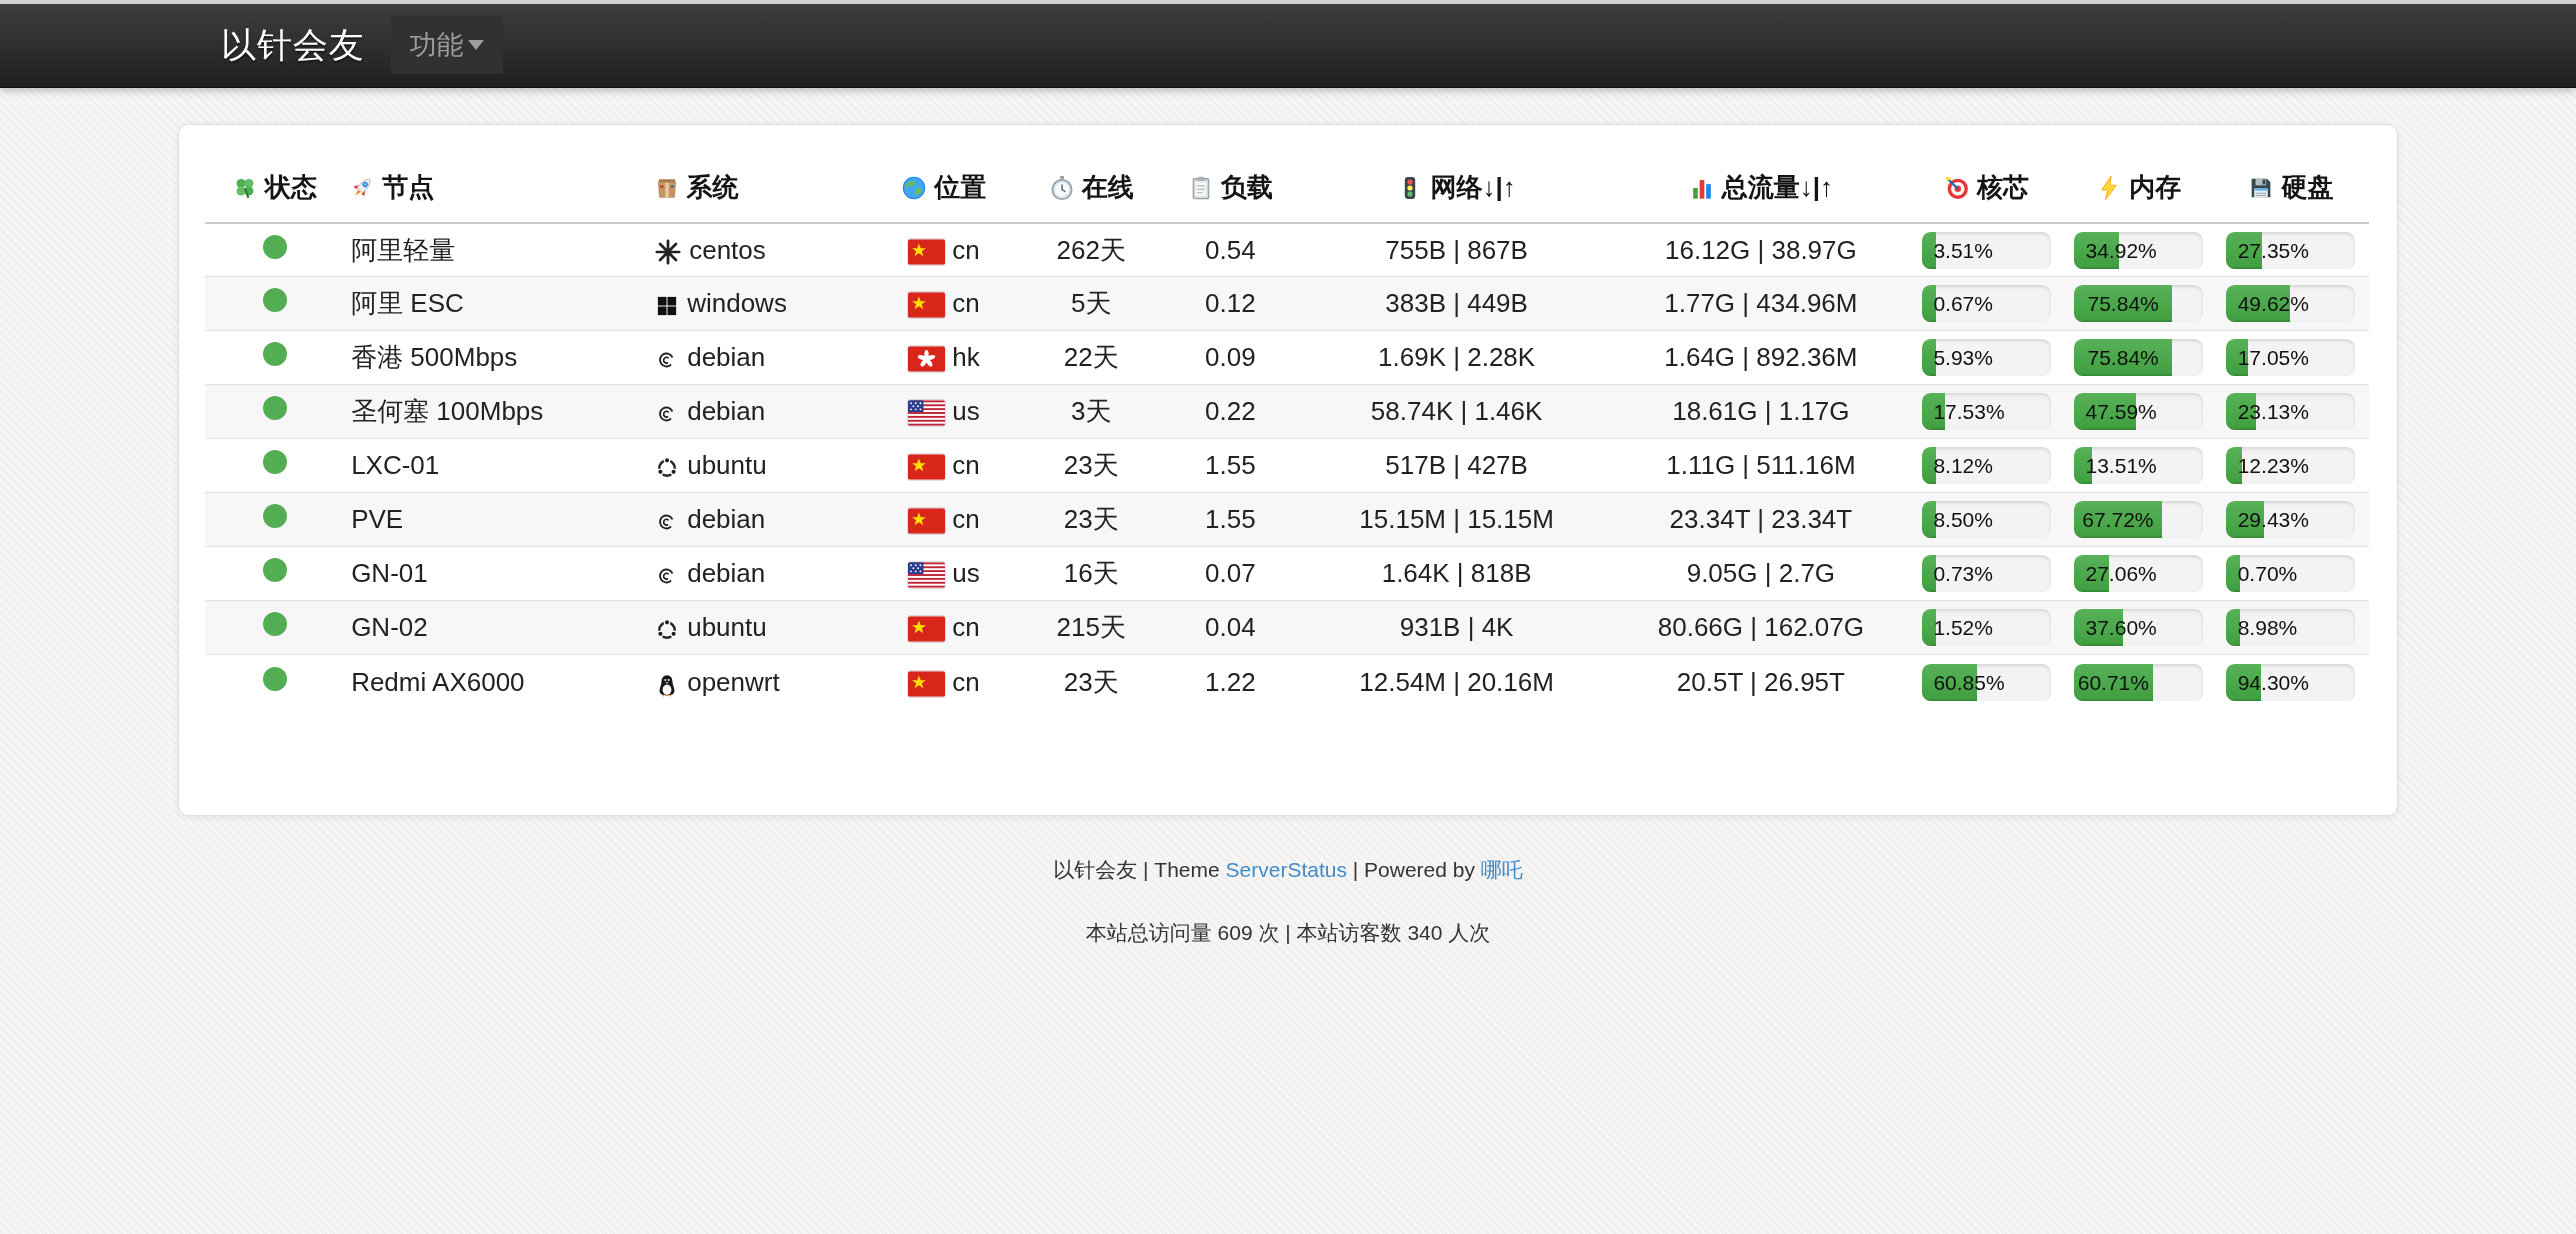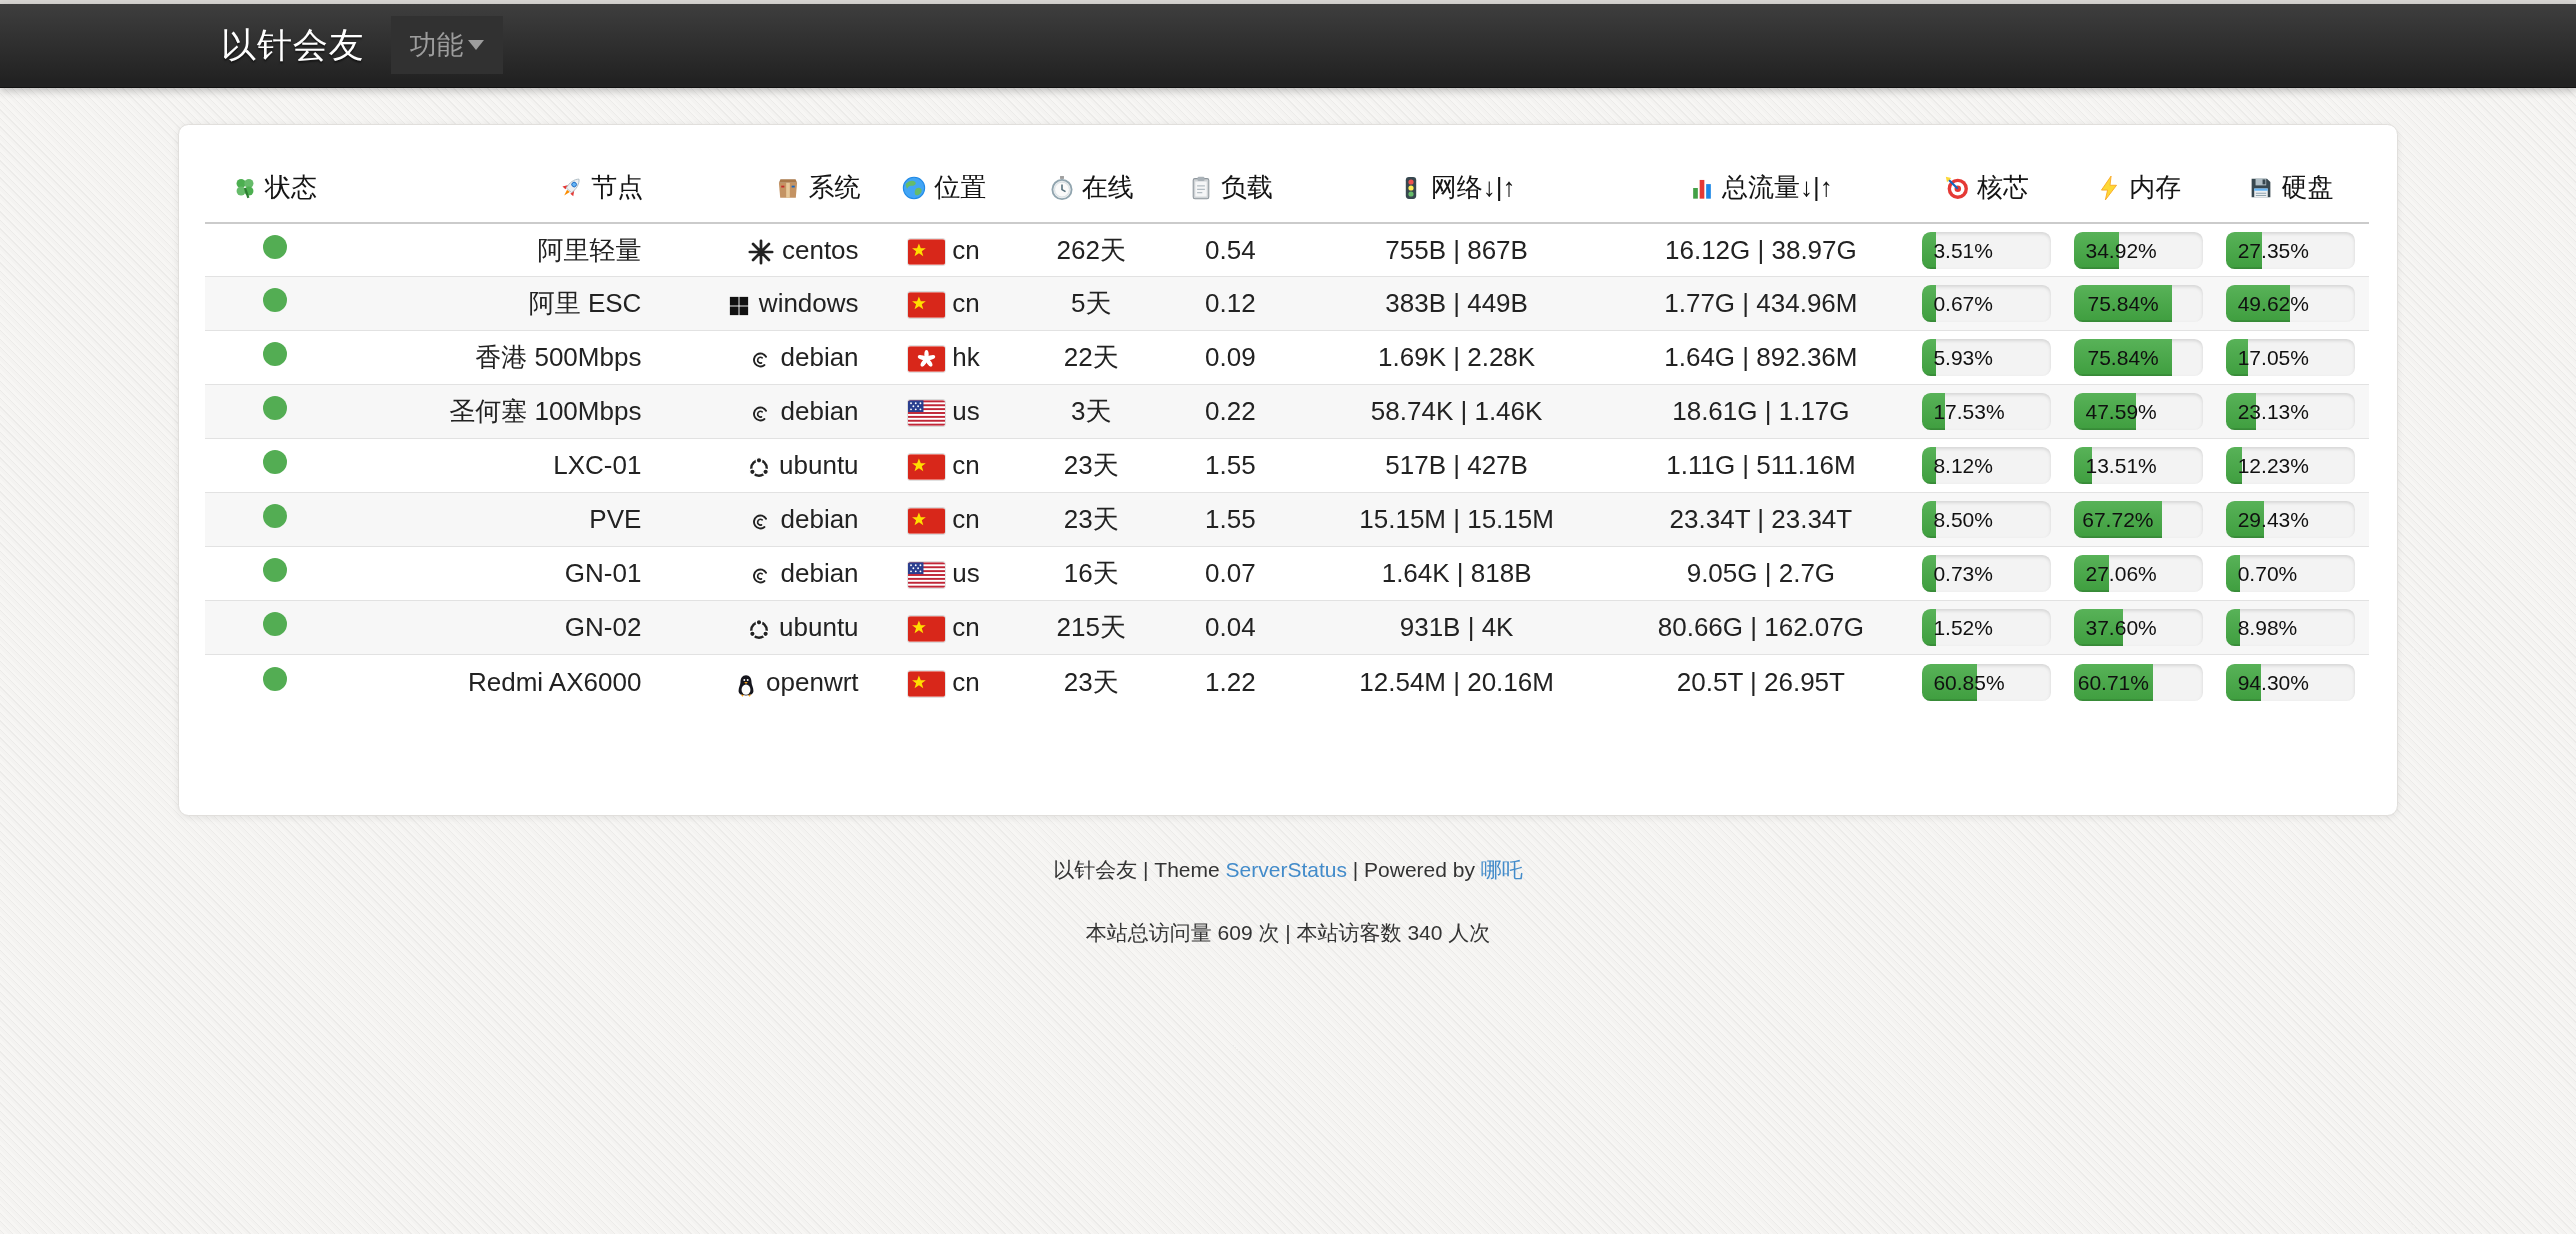--- a/index.html
+++ b/index.html
@@ -18,26 +18,26 @@
     padding-left:43px;text-decoration:none;text-shadow:0 1.7px 1.7px rgba(0,0,0,.5);cursor:pointer;}
   .menu-item{margin-left:26px;display:flex;align-items:center;gap:4px;
     background:#313131;color:#9d9d9d;font-size:27px;padding:11.3px 19px;cursor:pointer;}
   .caret{width:0;height:0;border-left:8.7px solid transparent;border-right:8.7px solid transparent;
     border-top:10.4px solid #9d9d9d;display:inline-block;}
   
   .card{width:2220px;margin:36px auto 0;box-sizing:border-box;background:#fff;
     border:1.7px solid #e1dfdc;border-radius:10.4px;box-shadow:0 1.7px 7px rgba(0,0,0,.07);
     padding:33px 26px 106px;}
   table{width:2164px;border-collapse:collapse;table-layout:fixed;}
-  th{font-size:26px;font-weight:normal;color:#141414;padding:12px 5.2px 17.4px;
+  th{font-size:26px;font-weight:bold;color:#141414;padding:12px 5.2px 17.4px;
     border-bottom:2.6px solid #cbcbcb;white-space:nowrap;}
   td{font-size:26px;color:#222;height:54px;box-sizing:border-box;padding:0 7px;
     border-top:1.7px solid #e2e2e2;vertical-align:middle;white-space:nowrap;}
   tbody tr:nth-child(even){background:#f7f7f7;}
-  .al{text-align:right;} .ac{text-align:center;}
+  .al{text-align:left;} .ac{text-align:center;}
   th .hicon,{vertical-align:middle;}
   .hicon{display:inline-block;vertical-align:-5.2px;margin-right:7px;}
   .osicon{display:inline-block;vertical-align:-6px;margin-right:7.8px;}
   .flag{display:inline-block;vertical-align:-6px;margin-right:7.8px;border-radius:2.6px;
     overflow:hidden;box-shadow:0 0 0 0.9px rgba(0,0,0,.12);}
   .dot{display:inline-block;width:24px;height:24px;border-radius:50%;background:#53ad53;}
   
   .progress{position:relative;width:129px;height:37px;margin:0 auto;background:#f3f3f3;
     border-radius:8.7px;overflow:hidden;box-shadow:inset 0 1.7px 3.5px rgba(0,0,0,.13);}
   .bar{height:100%;min-width:14px;background:linear-gradient(#58b258,#3f9e3f);

